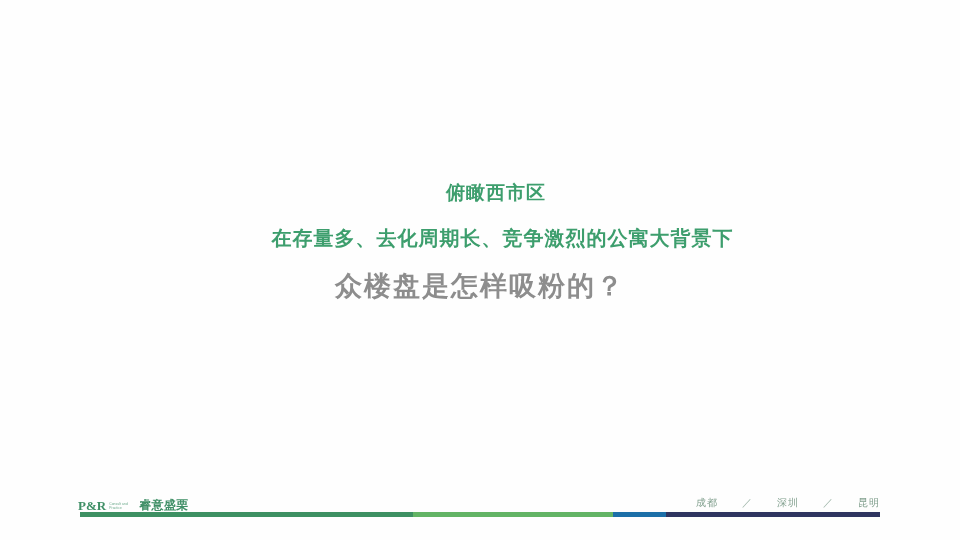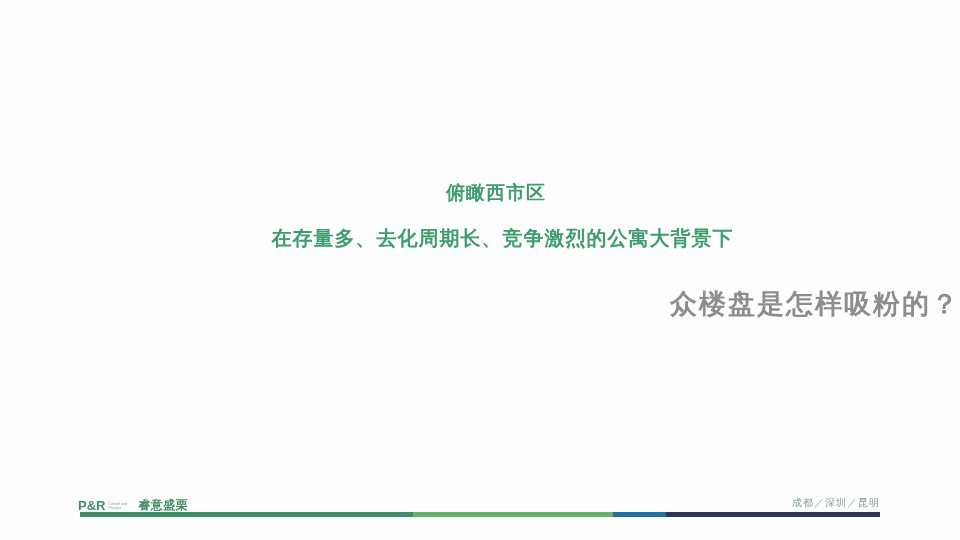--- a/index.html
+++ b/index.html
@@ -49,45 +49,44 @@
     margin-top: 14px;
     color: #3d9e6d;
     white-space: nowrap;
   }
 
   .head-line-3 {
     font-size: 27px;
     font-weight: bold;
     line-height: 40px;
     letter-spacing: 2px;
-    margin-top: 30px;
+    margin-top: 12px;
     color: #8d8d8d;
     white-space: nowrap;
-    text-align: right;
   }
 
   
   #footer {
     position: absolute;
     left: 0;
     top: 490px;
     width: 960px;
     height: 50px;
   }
 
   #brand-logo {
     position: absolute;
     left: 78px;
     top: 7px;
     display: flex;
     align-items: center;
     height: 16px;
   }
   #brand-logo .pr-mark {
-    font-family: Liberation Sans, sans-serif;
+    font-family: Liberation Serif, serif;
     font-size: 13px;
     font-weight: bold;
     letter-spacing: 0px;
     color: #3f8f66;
     line-height: 13px;
   }
   #brand-logo .pr-sub {
     display: inline-block;
     margin-left: 3px;
     font-size: 3.3px;
@@ -107,21 +106,21 @@
     color: #3f8f66;
     line-height: 12px;
   }
 
   #footer-cities {
     position: absolute;
     right: 80px;
     top: 6px;
     display: flex;
     align-items: center;
-    gap: 0;
+    gap: 24px;
     font-size: 10px;
     color: #7f9e8c;
     letter-spacing: 1px;
   }
   #footer-cities .sep {
     color: #9bb3a6;
     font-size: 10px;
   }
 
   

